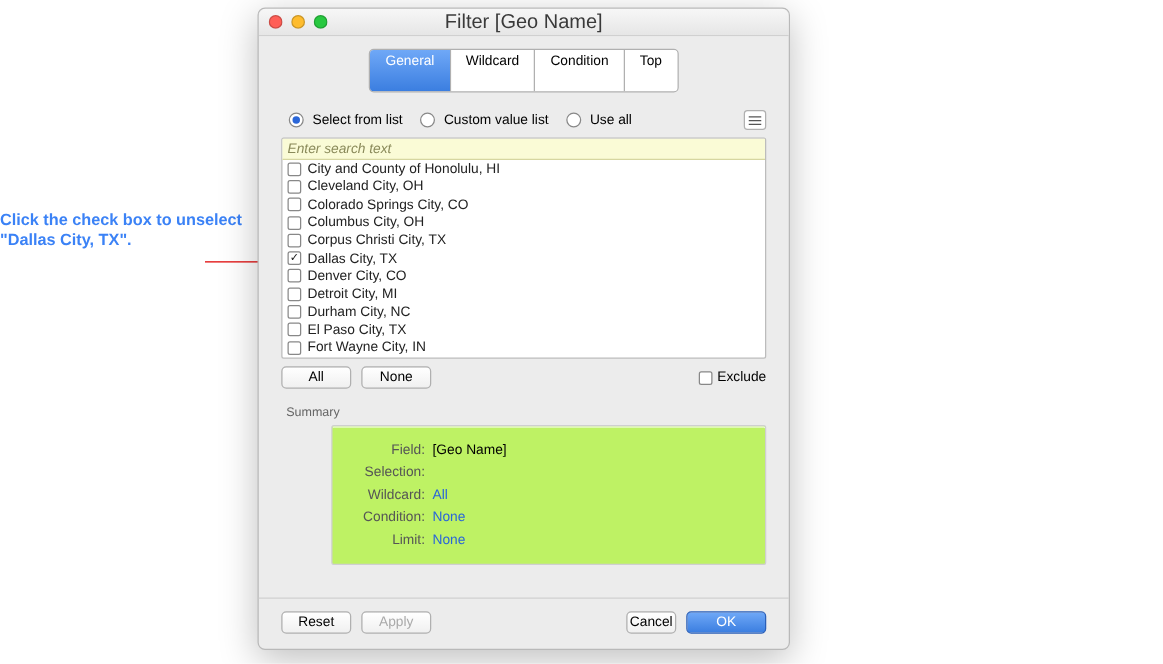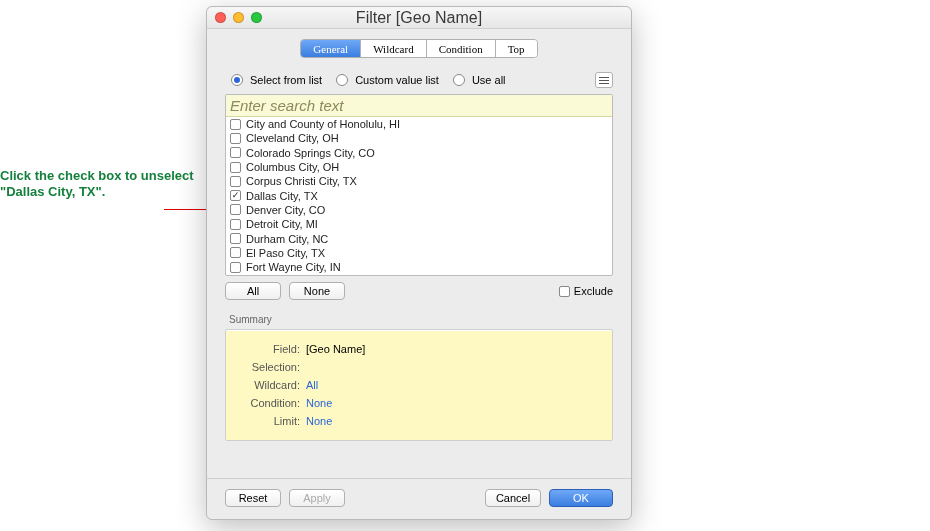--- a/index.html
+++ b/index.html
@@ -11,21 +11,21 @@
     width: 930px;
     height: 531px;
     position: relative;
     color: #000;
   }
   .annotation {
     position: absolute;
     left: 0;
     top: 168px;
     width: 196px;
-    color: #15803d;
+    color: #3b82f6;
     font-weight: bold;
     font-size: 13px;
     line-height: 1.25;
   }
   .callout-line {
     position: absolute;
     top: 209px;
     left: 164px;
     height: 1px;
     width: 80px;
@@ -89,22 +89,21 @@
   .seg {
     display: flex;
     justify-content: center;
     margin-bottom: 14px;
   }
   .seg-group {
     display: inline-flex;
     border: 1px solid #b0b0b0;
     border-radius: 4px;
     overflow: hidden;
-    height: 19px;
-    font-family: Liberation Serif, serif;
+    height: 35px;
   }
   .seg-item {
     padding: 2px 12px;
     font-size: 11px;
     background: #fff;
     border-right: 1px solid #b0b0b0;
     cursor: pointer;
     line-height: 15px;
   }
   .seg-item:last-child { border-right: none; }
@@ -146,21 +145,21 @@
     border: 1px solid #bcbcbc;
     background: #fff;
     border-radius: 2px;
   }
   .search {
     background: #fafbd6;
     border-bottom: 1px solid #d6d6a0;
     padding: 2px 4px;
     color: #8a8a5a;
     font-style: italic;
-    font-size: 15px;
+    font-size: 11px;
   }
   .list {
     height: 158px;
     overflow: hidden;
     padding: 0;
   }
   .list-row {
     display: flex;
     align-items: center;
     gap: 5px;
@@ -204,24 +203,25 @@
   }
   .summary-label {
     margin-top: 14px;
     color: #666;
     font-size: 10px;
     padding-left: 4px;
   }
   .summary-box {
     margin-top: 4px;
     border: 1px solid #cfcfcf;
-    background: #fef9c3;
+    background: #bef264;
     border-radius: 2px;
     padding: 10px 12px;
     box-shadow: inset 0 1px 0 #fff;
+    margin-left: 40px;
   }
   .summary-row {
     display: flex;
     gap: 6px;
     font-size: 11px;
     line-height: 18px;
   }
   .summary-row .k {
     width: 62px;
     text-align: right;
@@ -363,17 +363,17 @@
         <span class="v link">None</span>
       </div>
     </div>
   </div>
 
   <div class="bottom-bar">
     <div class="btn">Reset</div>
     <div style="width:8px"></div>
     <div class="btn disabled">Apply</div>
     <div style="flex:1"></div>
-    <div class="btn" style="width:56px">Cancel</div>
+    <div class="btn" style="width:40px">Cancel</div>
     <div style="width:8px"></div>
     <div class="btn primary" style="width:64px">OK</div>
   </div>
 </div>
 
 </body></html>

